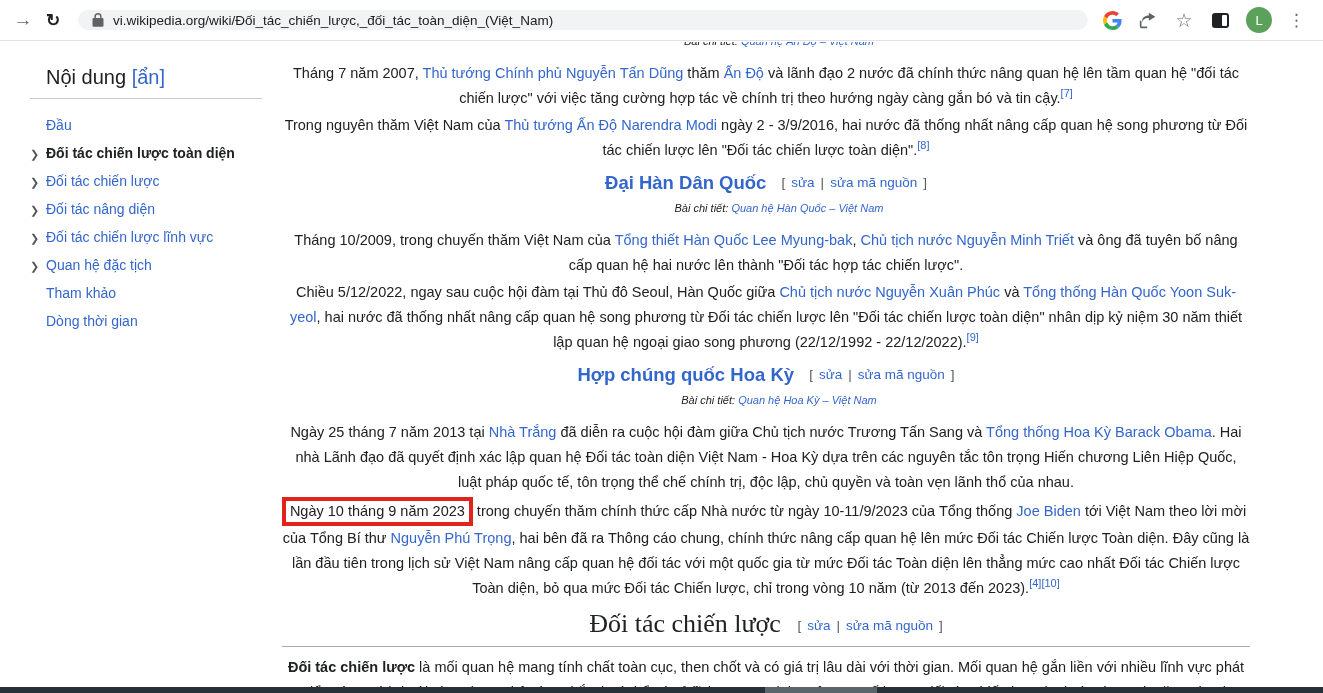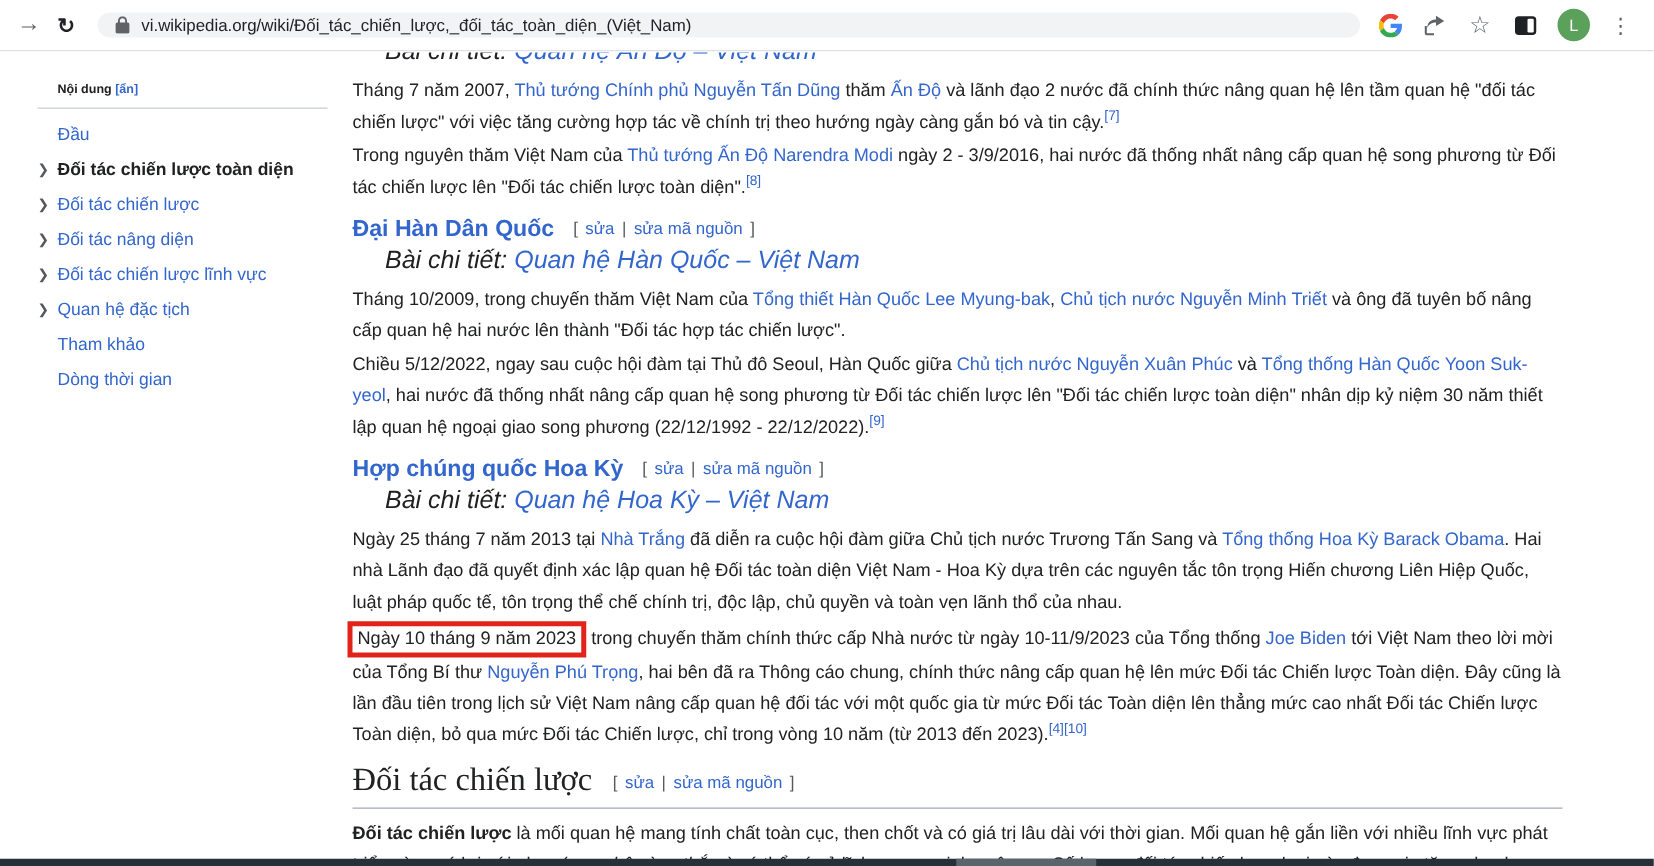--- a/index.html
+++ b/index.html
@@ -32,29 +32,29 @@
   .panel-icon::after { content:""; position:absolute; right:2px; top:2px; bottom:2px; width:5px; background:#fff; border-radius:1px; }
   .avatar {
     width:26px; height:26px; border-radius:50%; background:var(--avatar,#5ba05b);
     color:#fff; font-size:13px; display:flex; align-items:center; justify-content:center; cursor:pointer;
   }
   .kebab { font-size:17px; color:#5f6368; margin-right:-4px; letter-spacing:0; cursor:pointer; }
   
   .page { position:absolute; top:42px; left:0; right:0; bottom:0; overflow:hidden; display:flex; }
   
   .toc { flex:0 0 282px; padding:24px 0 0 30px; }
-  .toc-head { font-size:10px; color:#202122; padding-left:16px;font-weight:bold; }
+  .toc-head { font-size:20px; color:#202122; padding-left:16px; }
   .toc-head .hide { color:var(--link,#3366cc); cursor:pointer; }
   .toc-rule { border:none; border-top:1px solid #c8ccd1; margin:9px 0 6px 0; width:232px; }
-  .toc-item { display:flex; align-items:center; height:28px; font-size:14px; color:var(--link,#3366cc); cursor:pointer; }
+  .toc-item { display:flex; align-items:flex-end; height:28px; font-size:14px; color:var(--link,#3366cc); cursor:pointer; }
   .toc-item .chev { width:16px; color:#54595d; font-size:11px; flex:0 0 auto; }
   .toc-item.active .toc-label { color:#202122; font-weight:bold; }
   
-  .main { flex:0 0 auto; width:968px; margin-left:0; font-size:14.5px; line-height:25px; color:#202122; }
-  .hatnote { font-style:italic; margin:0 0 11px 26px; line-height:17px; font-size:20px; }
+  .main { flex:0 0 auto; width:968px; margin-left:0; font-size:14.5px; line-height:25px; color:#202122;text-align:center; }
+  .hatnote { font-style:italic; margin:0 0 11px 26px; line-height:17px; font-size:11px; }
   .hatnote.clipped { margin-top:-9px; }
   p.body { margin:0 0 2px; }
   .seg-l, .seg-il { color:var(--link,#3366cc); cursor:pointer; }
   .seg-il { font-style:italic; }
   .seg-i { font-style:italic; }
   .seg-b { font-weight:bold; }
   sup.seg-sup { color:var(--link,#3366cc); font-size:11px; line-height:0; cursor:pointer; }
   .seg-box {
     border:4px solid var(--hibox,#e0241c); padding:1px 4px; margin-left:-4px;
     display:inline-block; line-height:19px;

